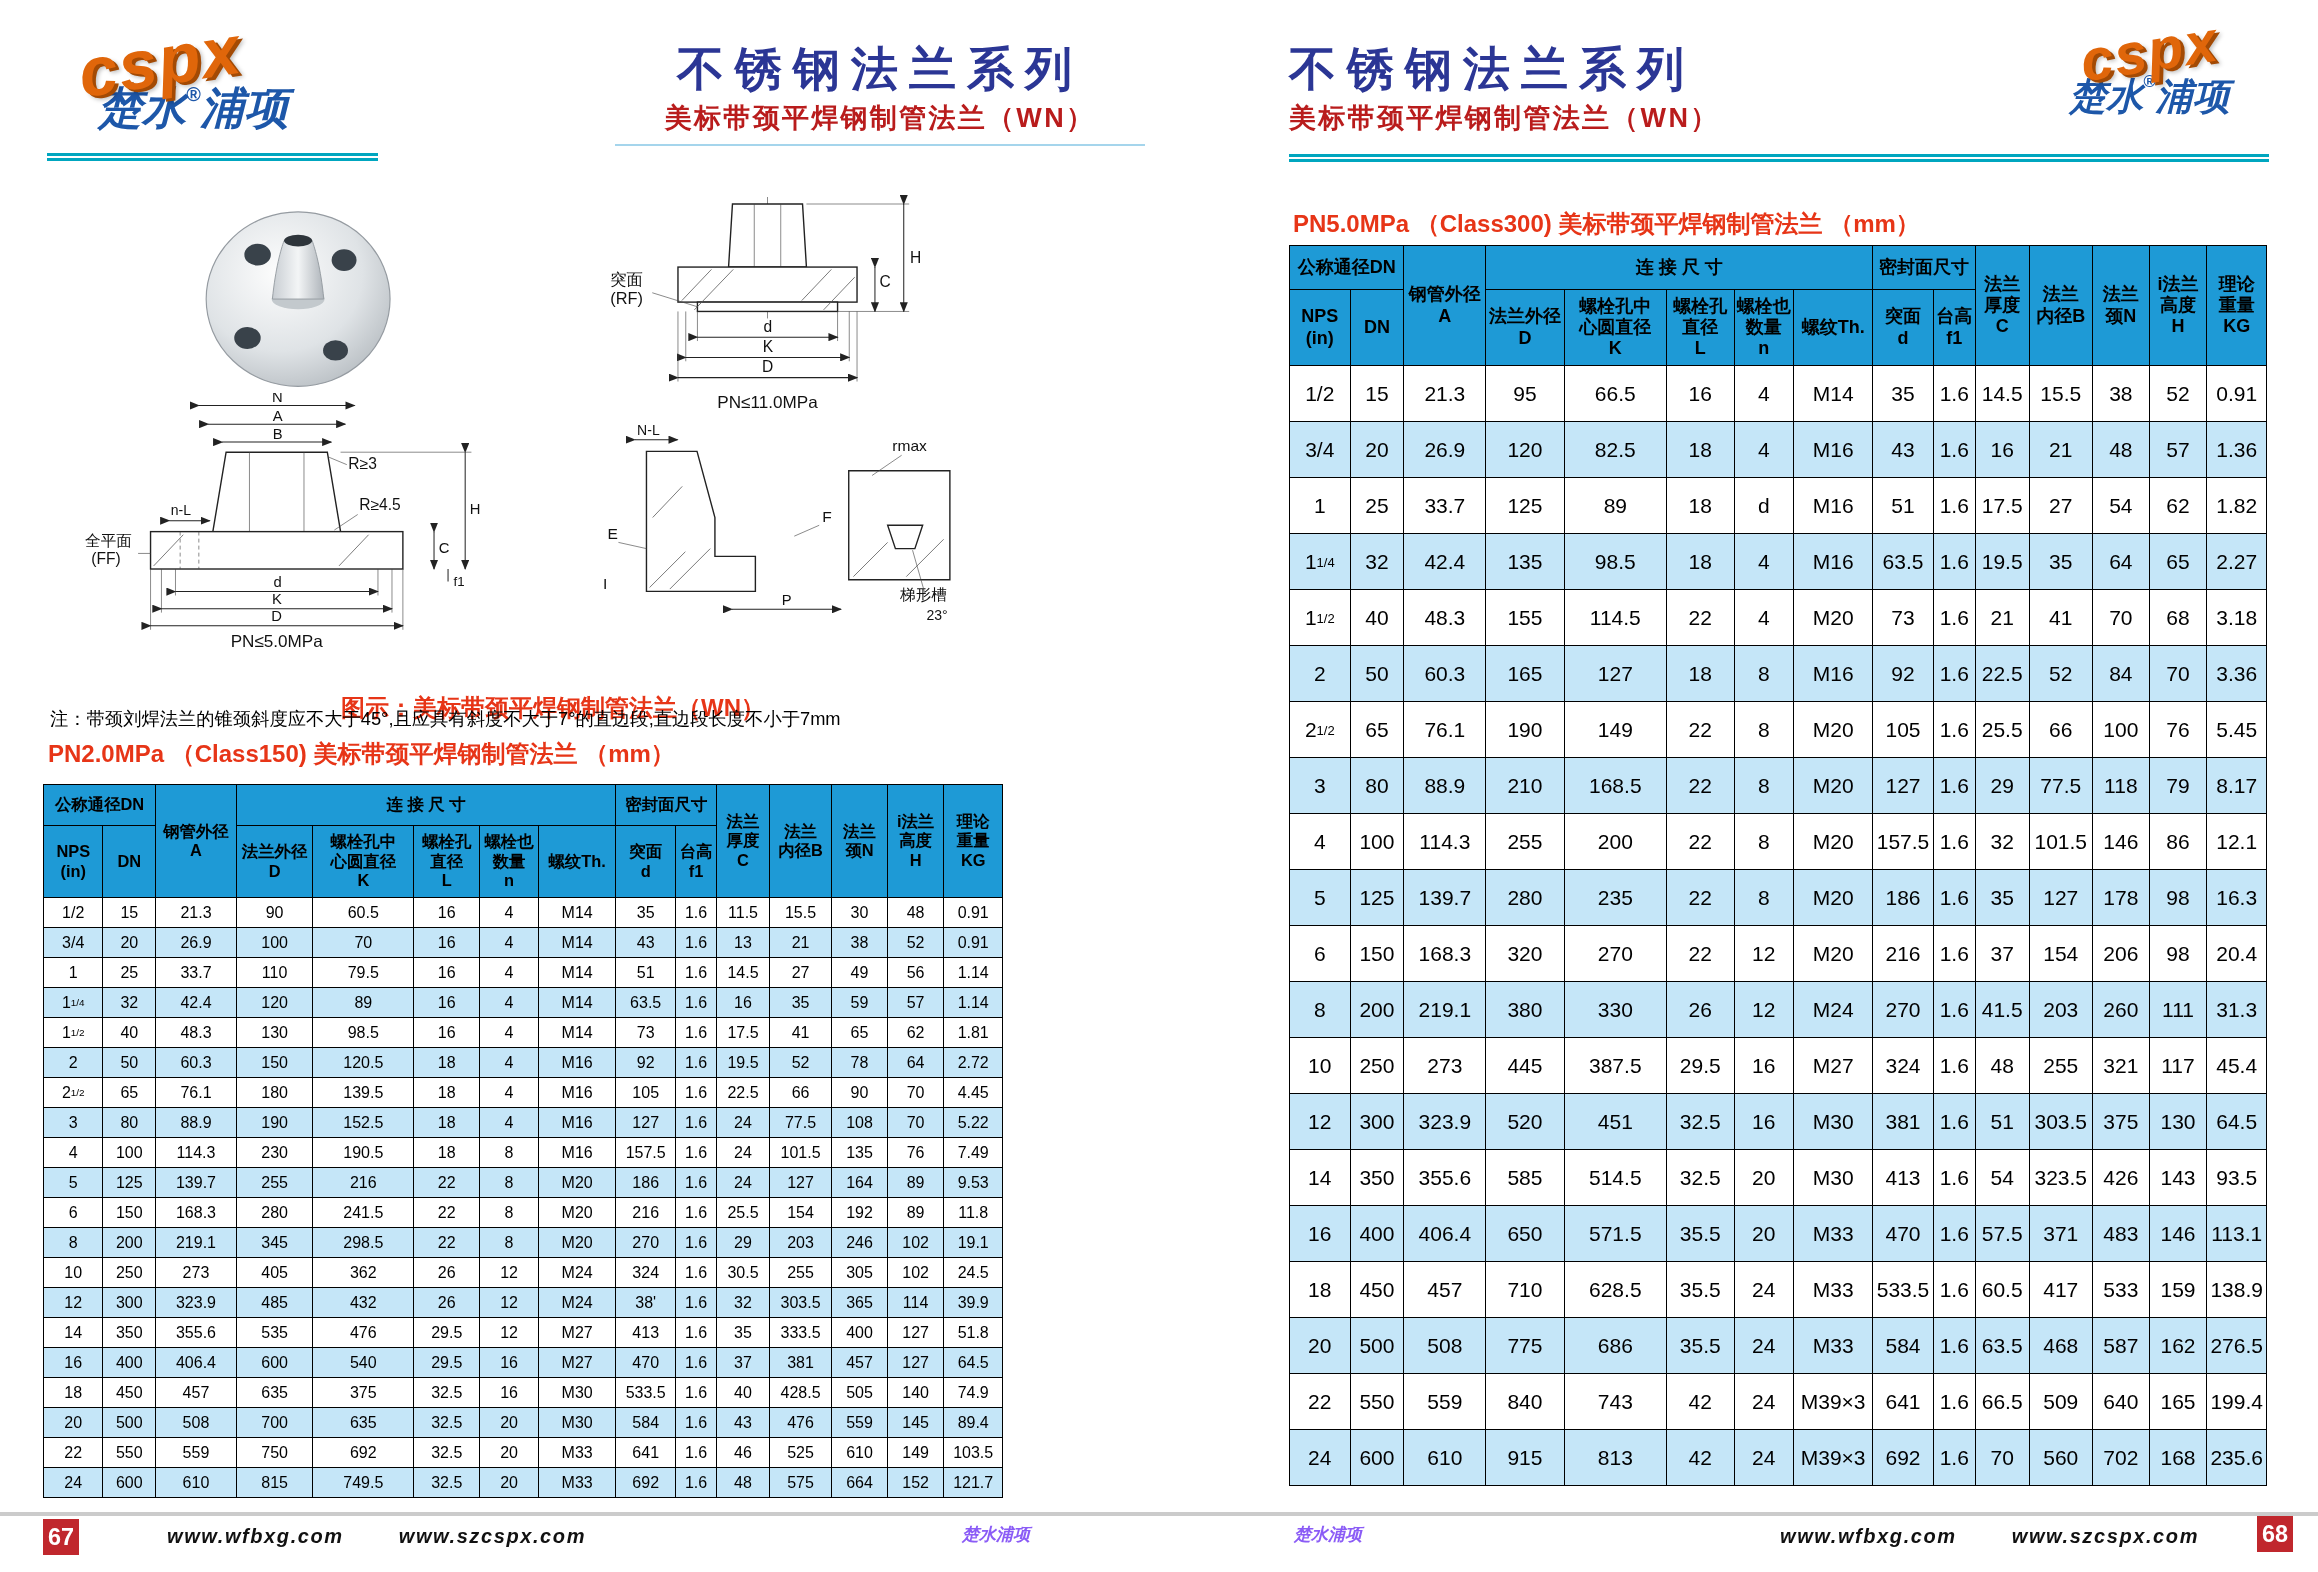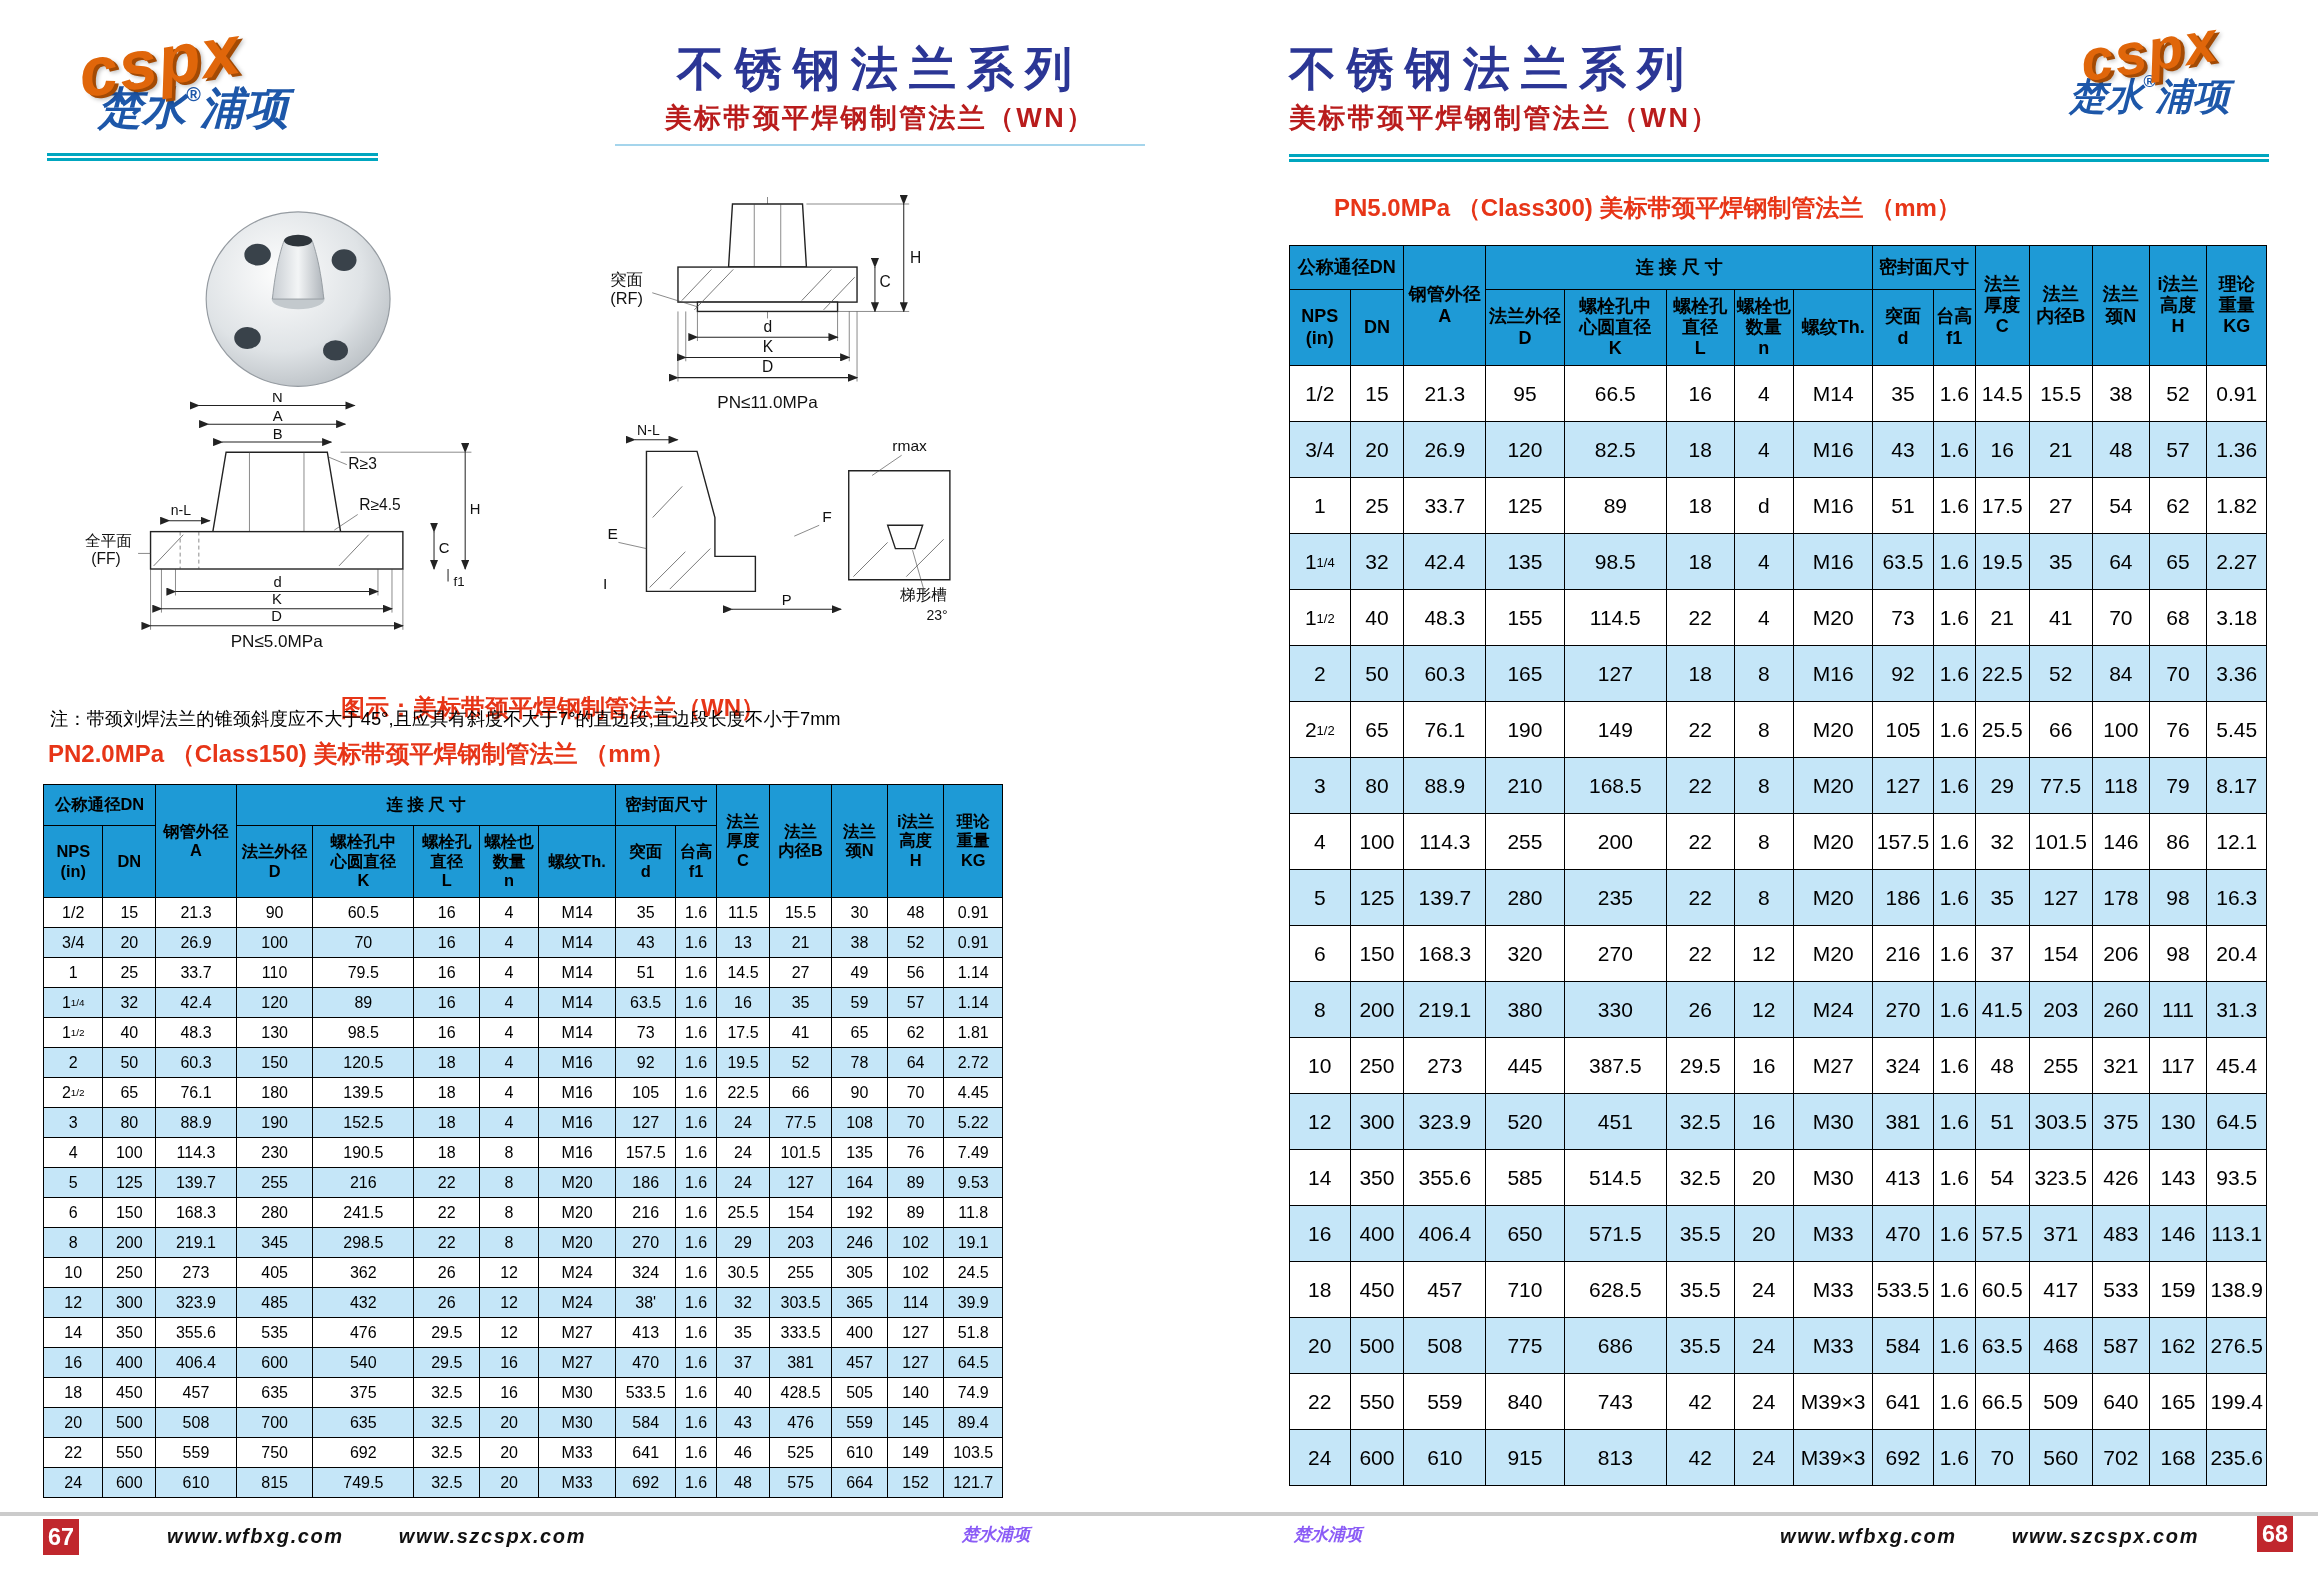--- a/index.html
+++ b/index.html
@@ -626,21 +626,21 @@
   <div class="abs" style="left:1289px;top:45px;width:701px;">
     <h1 class="main-title">不锈钢法兰系列</h1>
     <h2 class="sub-title">美标带颈平焊钢制管法兰（WN）</h2>
   </div>
   <div class="abs" style="left:2025px;top:22px;width:249px;text-align:center;">
     <div class="cspx-text" style="font-size:58px;">cspx</div>
     <div class="brand-row" style="font-size:37px;margin-top:-6.2px;"><span>楚水</span><sup>®</sup><span>浦项</span></div>
   </div>
   <div class="abs teal-line" style="left:1289px;top:154px;width:980px;"></div>
 
-  <div class="abs section-title" style="left:1293px;top:192px;margin-left:41px;">PN5.0MPa （Class300)  美标带颈平焊钢制管法兰  （mm）</div>
+  <div class="abs section-title" style="left:1293px;top:208px;">PN5.0MPa （Class300)  美标带颈平焊钢制管法兰  （mm）</div>
 
   <div class="abs" style="left:1289px;top:245px;width:978px;">
     <table id="tableR">
       <colgroup>
         <col style="width:6.2%">
           <col style="width:5.5%">
           <col style="width:8.4%">
           <col style="width:8.0%">
         <col style="width:10.5%">
           <col style="width:6.9%">

